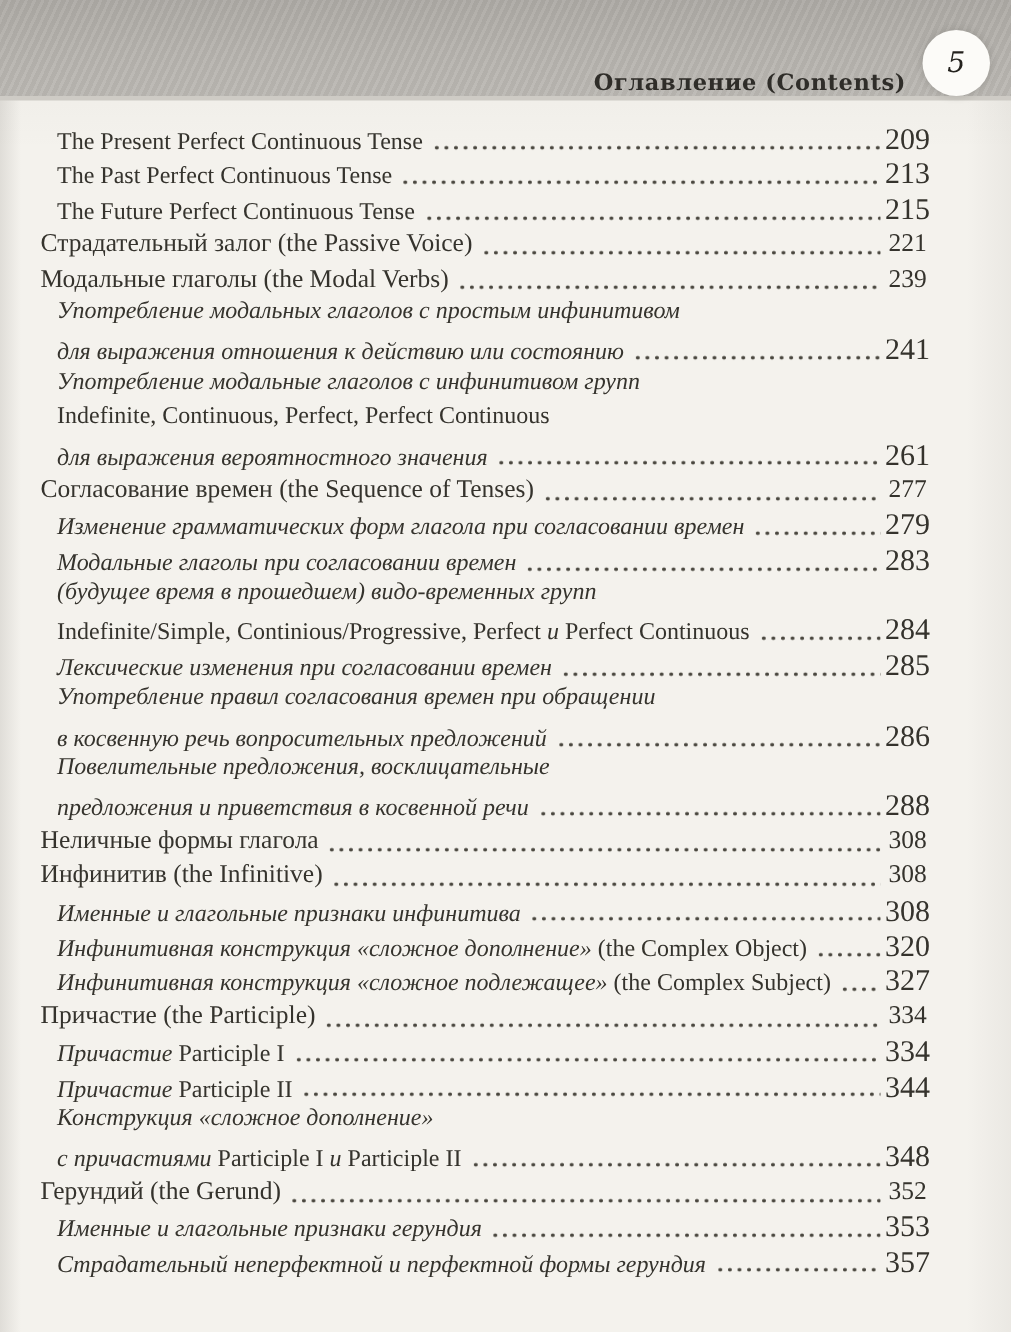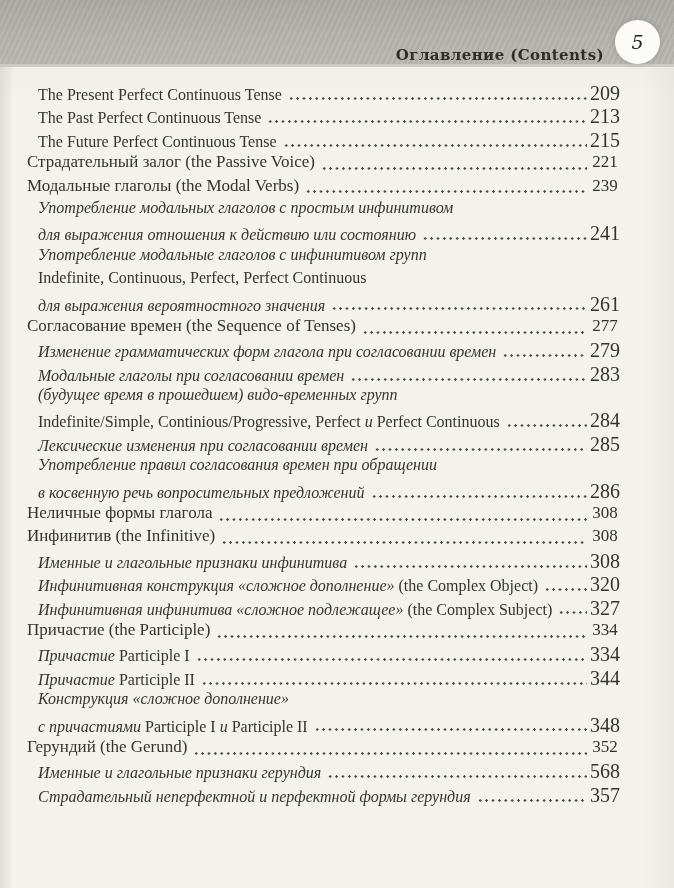--- a/index.html
+++ b/index.html
@@ -188,20 +188,30 @@
       <div class="entry sub">
         <div class="line">
           <span class="txt"><span class="it">Употребление правил согласования времен при обращении</span></span>
         </div>
         <div class="line">
           <span class="txt"><span class="it">в косвенную речь вопросительных предложений</span></span>
           <span class="leader"></span>
           <span class="pnum">286</span>
         </div>
       </div>
+      <div class="entry sub">
+        <div class="line">
+          <span class="txt"><span class="it">Повелительные предложения, восклицательные</span></span>
+        </div>
+        <div class="line">
+          <span class="txt"><span class="it">предложения и приветствия в косвенной речи</span></span>
+          <span class="leader"></span>
+          <span class="pnum">288</span>
+        </div>
+      </div>
       <div class="entry main">
         <div class="line">
           <span class="txt"><span class="ro">Неличные формы глагола</span></span>
           <span class="leader"></span>
           <span class="pnum">308</span>
         </div>
       </div>
       <div class="entry main">
         <div class="line">
           <span class="txt"><span class="ro">Инфинитив (the Infinitive)</span></span>
@@ -218,21 +228,21 @@
       </div>
       <div class="entry sub">
         <div class="line">
           <span class="txt"><span class="it">Инфинитивная конструкция «сложное дополнение» </span><span class="ro">(the Complex Object)</span></span>
           <span class="leader"></span>
           <span class="pnum">320</span>
         </div>
       </div>
       <div class="entry sub">
         <div class="line">
-          <span class="txt"><span class="it">Инфинитивная инфинитива «сложное подлежащее» </span><span class="ro">(the Complex Subject)</span></span>
+          <span class="txt"><span class="it">Инфинитивная конструкция «сложное подлежащее» </span><span class="ro">(the Complex Subject)</span></span>
           <span class="leader"></span>
           <span class="pnum">327</span>
         </div>
       </div>
       <div class="entry main">
         <div class="line">
           <span class="txt"><span class="ro">Причастие (the Participle)</span></span>
           <span class="leader"></span>
           <span class="pnum">334</span>
         </div>
@@ -265,21 +275,21 @@
         <div class="line">
           <span class="txt"><span class="ro">Герундий (the Gerund)</span></span>
           <span class="leader"></span>
           <span class="pnum">352</span>
         </div>
       </div>
       <div class="entry sub">
         <div class="line">
           <span class="txt"><span class="it">Именные и глагольные признаки герундия</span></span>
           <span class="leader"></span>
-          <span class="pnum">568</span>
+          <span class="pnum">353</span>
         </div>
       </div>
       <div class="entry sub">
         <div class="line">
           <span class="txt"><span class="it">Страдательный неперфектной и перфектной формы герундия</span></span>
           <span class="leader"></span>
           <span class="pnum">357</span>
         </div>
       </div>
     </main>

